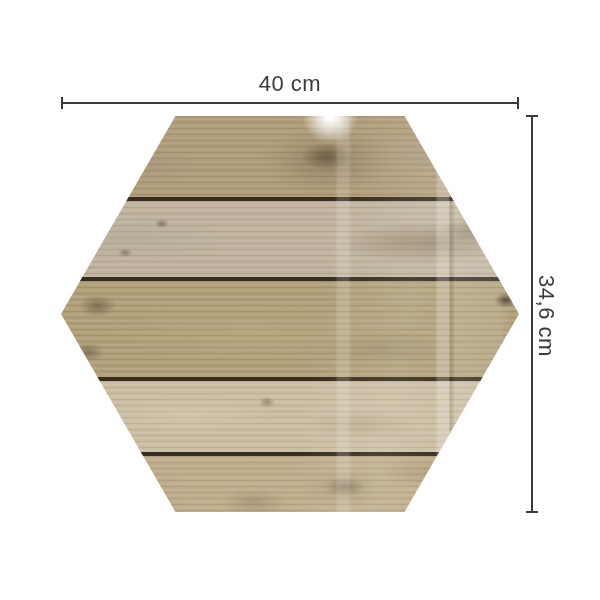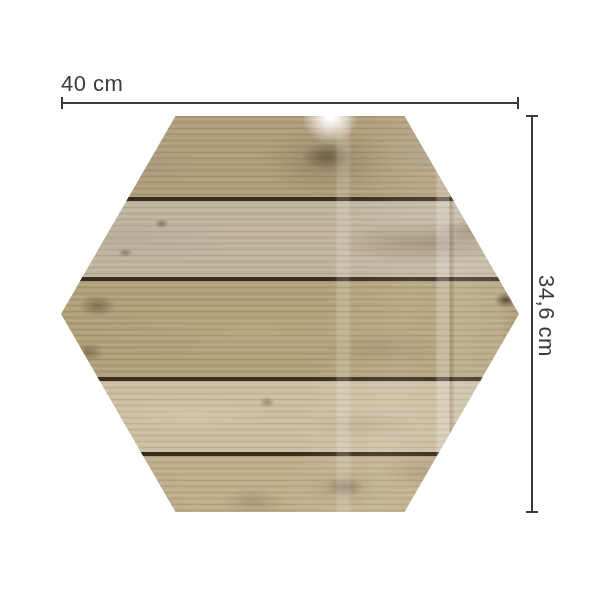--- a/index.html
+++ b/index.html
@@ -6,21 +6,21 @@
   body{
     width:600px;height:600px;background:#ffffff;
     font-family:"Liberation Sans", sans-serif;
     position:relative;overflow:hidden;
   }
   .stage{position:absolute;inset:0;background:#ffffff;}
 
   
   .dim-label-top{
     position:absolute;left:61px;top:71px;width:458px;
-    text-align:left;font-size:22px;letter-spacing:.5px;
+    text-align:center;font-size:22px;letter-spacing:.5px;
     color:var(--text-color,#3a3a3a);
   }
   .dim-line-top{
     position:absolute;left:61px;top:102px;width:458px;height:2px;
     background:var(--line-color,#3a3a3a);
   }
   .tick-v{
     position:absolute;top:-5px;width:2px;height:12px;
     background:var(--line-color,#3a3a3a);
   }

